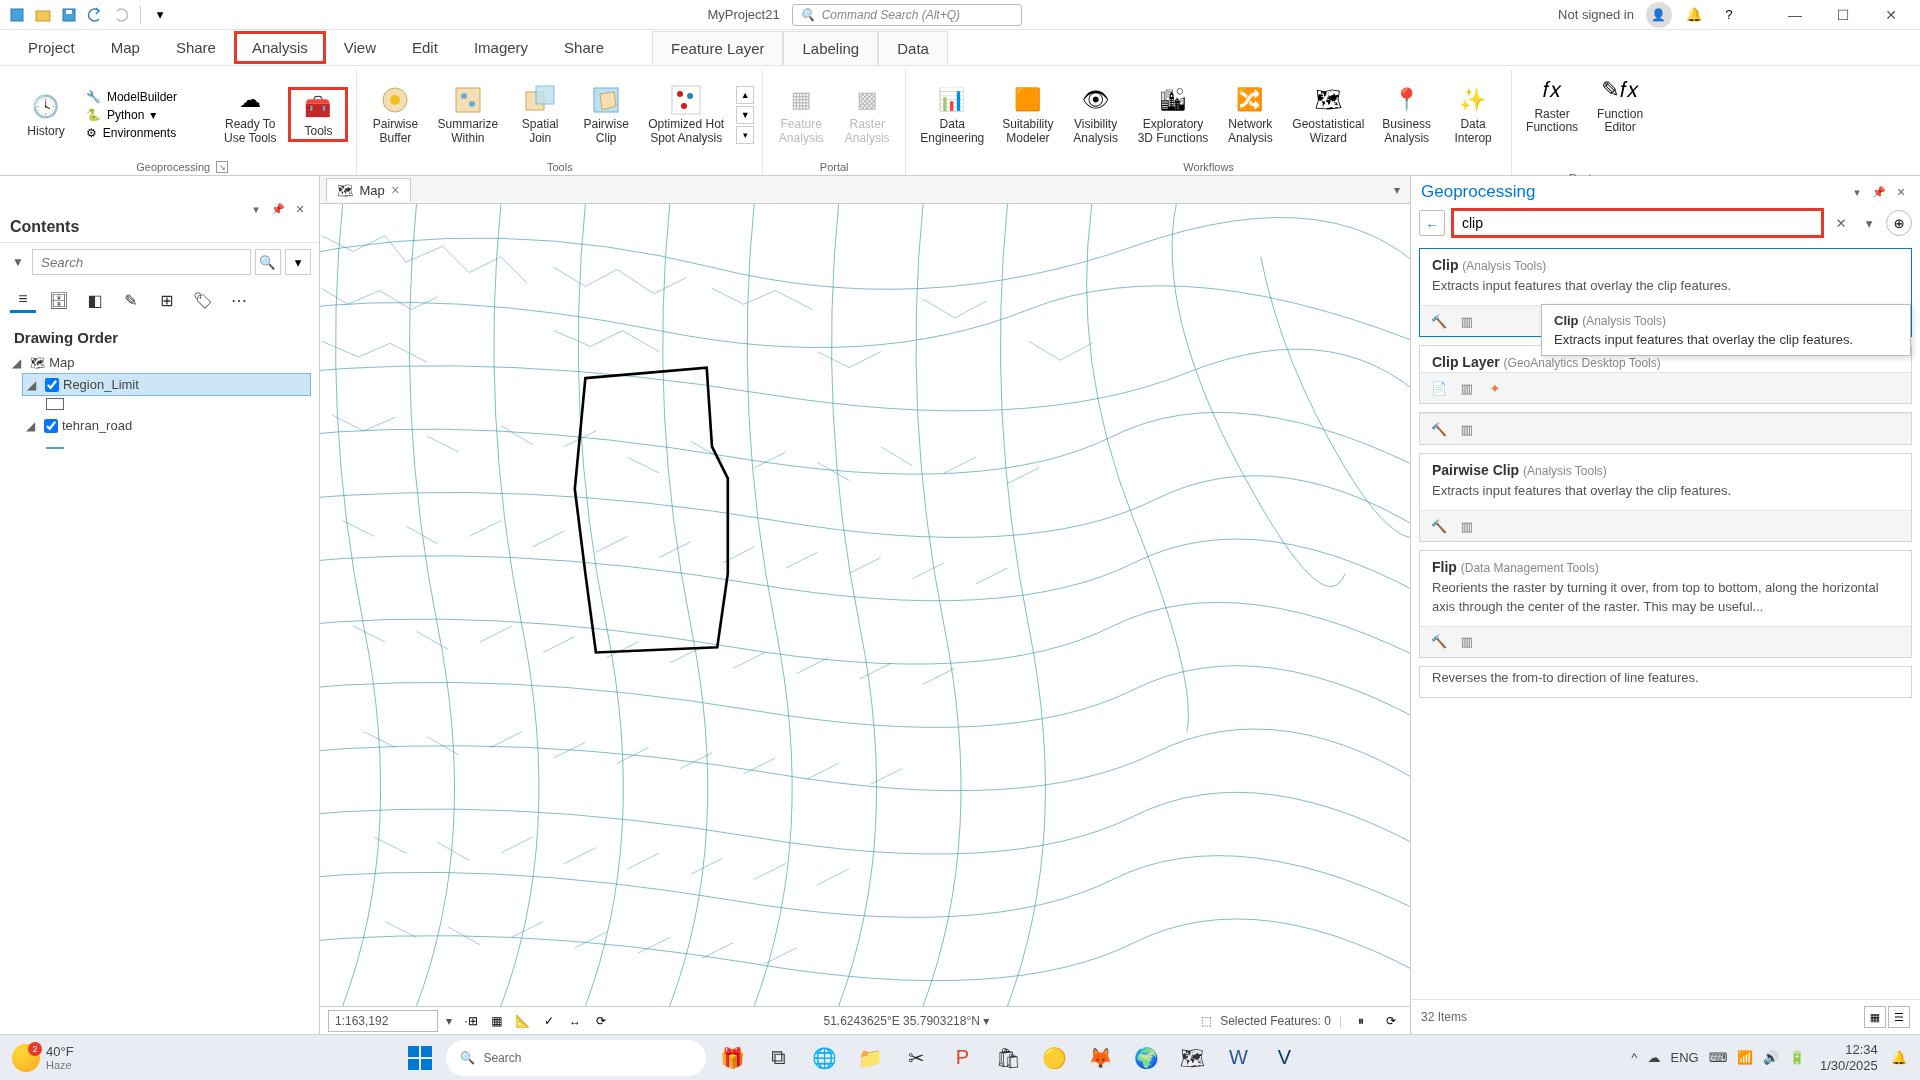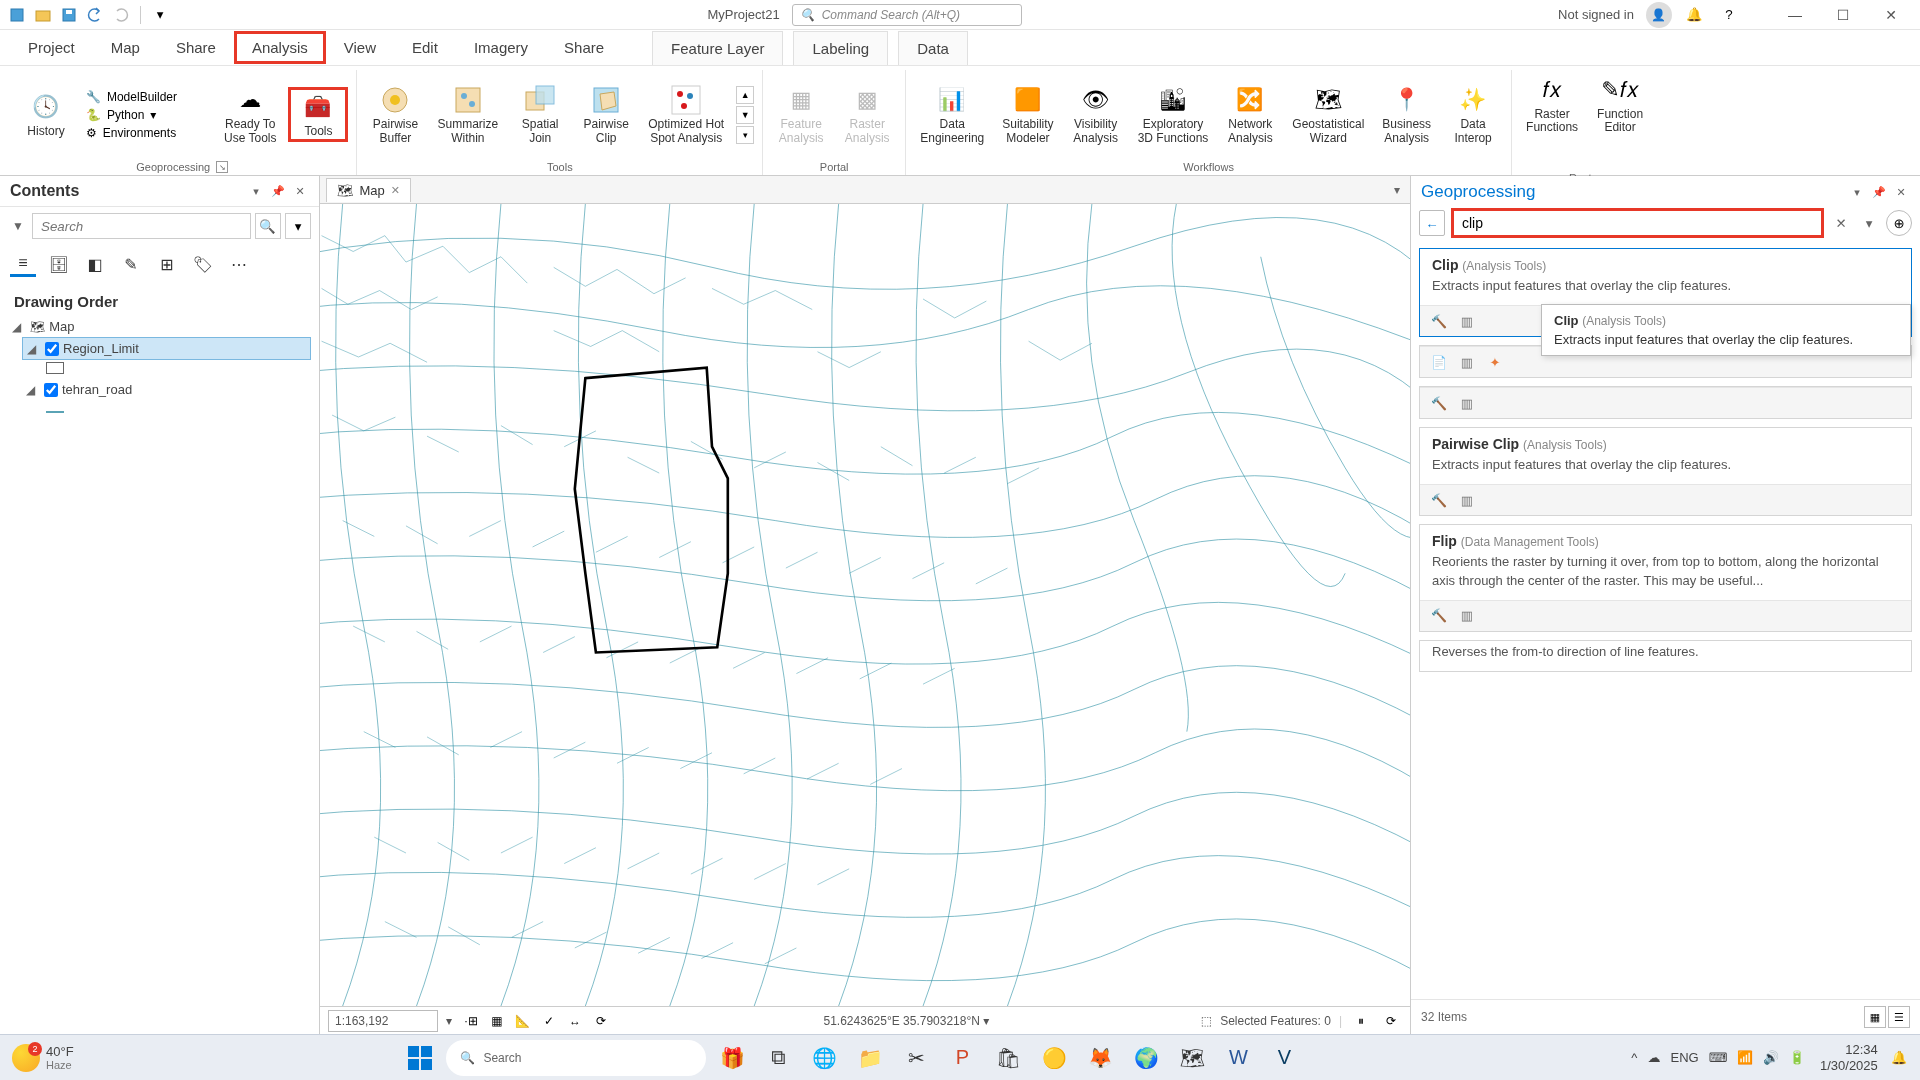--- a/index.html
+++ b/index.html
@@ -16,21 +16,21 @@
 .title-right { display: flex; align-items: center; gap: 12px; }
 .signed-in { font-size: 13px; color: #555; }
 .avatar { width: 26px; height: 26px; border-radius: 50%; background: #ddd; display: flex; align-items: center; justify-content: center; color:#777; }
 .win-btns { display: flex; gap: 2px; margin-left: 20px; }
 .win-btn { width: 46px; height: 30px; background: none; border: none; font-size: 14px; color: #555; cursor: pointer; }
 
 
 .ribbon-tabs { height: 36px; background: #fff; display: flex; align-items: center; padding: 0 10px; gap: 0; border-bottom: 1px solid #e5e5e5; }
 .ribbon-tab { padding: 8px 18px; font-size: 15px; color: #444; cursor: pointer; }
 .ribbon-tab.context { background: #fafafa; border: 1px solid #e0e0e0; border-bottom: none; margin-left: 30px; }
-.ribbon-tab.context ~ .ribbon-tab.context { margin-left: 10px; }
+.ribbon-tab.context ~ .ribbon-tab.context { margin-left: 0; }
 .ribbon-tab.active-hl { border: 3px solid #e73828; padding: 5px 15px; }
 
 
 .ribbon { height: 110px; background: #fff; display: flex; align-items: stretch; border-bottom: 1px solid #ccc; padding: 4px 8px 0; }
 .ribbon-group { display: flex; flex-direction: column; align-items: center; padding: 0 8px; border-right: 1px solid #e5e5e5; }
 .ribbon-group-body { flex: 1; display: flex; align-items: center; gap: 6px; }
 .ribbon-group-label { font-size: 11px; color: #666; padding: 2px 0; display:flex; align-items:center; gap:6px;}
 .ribbon-btn { display: flex; flex-direction: column; align-items: center; justify-content: center; gap: 2px; padding: 4px 6px; background: none; border: none; cursor: pointer; min-width: 60px; }
 .ribbon-btn.small { min-width: auto; flex-direction: row; padding: 2px 4px; font-size: 12px; justify-content: flex-start; width: 130px; gap:6px;}
 .ribbon-btn-icon { width: 32px; height: 32px; display: flex; align-items: center; justify-content: center; font-size: 22px; }
@@ -40,21 +40,21 @@
 .ribbon-col { display: flex; flex-direction: column; }
 .ribbon-gallery-arrows { display: flex; flex-direction: column; gap: 2px; }
 .gal-arrow { width: 18px; height: 18px; border: 1px solid #ccc; background: #fff; font-size: 9px; display:flex; align-items:center; justify-content:center; cursor:pointer;}
 
 
 .workspace { display: flex; height: calc(100% - 30px - 36px - 110px - 46px); }
 
 
 .contents-pane { width: 320px; background: #fff; border-right: 1px solid #ccc; display: flex; flex-direction: column; }
 .pane-header { display: flex; align-items: center; justify-content: space-between; padding: 6px 10px; border-bottom: 1px solid #e5e5e5; }
-.pane-title { font-size: 16px; font-weight: 600; color: #333; }
+.pane-title { font-size: 16px; font-weight: 600; color: #333; margin-top: 36px; }
 .pane-controls { display: flex; gap: 4px; }
 .pane-ctrl-btn { width: 18px; height: 18px; background: none; border: none; font-size: 11px; color: #666; cursor: pointer; }
 .search-row { display: flex; padding: 6px 8px; gap: 4px; }
 .filter-icon { width: 20px; display:flex; align-items:center; justify-content:center; color:#666;}
 .search-input { flex: 1; height: 26px; border: 1px solid #ccc; padding: 0 8px; font-style: italic; color: #888; }
 .search-btn { width: 26px; height: 26px; border: 1px solid #ccc; background: #fff; cursor:pointer;}
 .toc-toolbar { display: flex; gap: 10px; padding: 6px 10px; align-items: center; }
 .toc-tool { width: 26px; height: 26px; display: flex; align-items: center; justify-content: center; cursor: pointer; font-size: 16px;}
 .toc-tool.active { border-bottom: 3px solid #0078d4; }
 .drawing-order-title { font-size: 15px; font-weight: 600; padding: 10px 14px 6px; }
@@ -527,20 +527,21 @@
           </div>
       </div>
 
       <div class="gp-tooltip">
         <span class="gp-tooltip-title">Clip</span>
         <span class="gp-item-cat">(Analysis Tools)</span>
         <div style="margin-top:4px">Extracts input features that overlay the clip features.</div>
       </div>
 
       <div class="gp-item">
+        <div class="gp-item-head"><span class="gp-item-name"><b>Clip Layer</b> <span class="gp-item-cat">(GeoAnalytics Desktop Tools)</span></span></div>
         <div class="gp-item-icons">
             <span class="gp-item-icon">📄</span>
             <span class="gp-item-icon">▥</span>
             <span class="gp-item-icon" style="color:#e87b3a">✦</span>
           </div>
       </div>
 
       <div class="gp-item">
         <div class="gp-item-icons">
             <span class="gp-item-icon">🔨</span>

